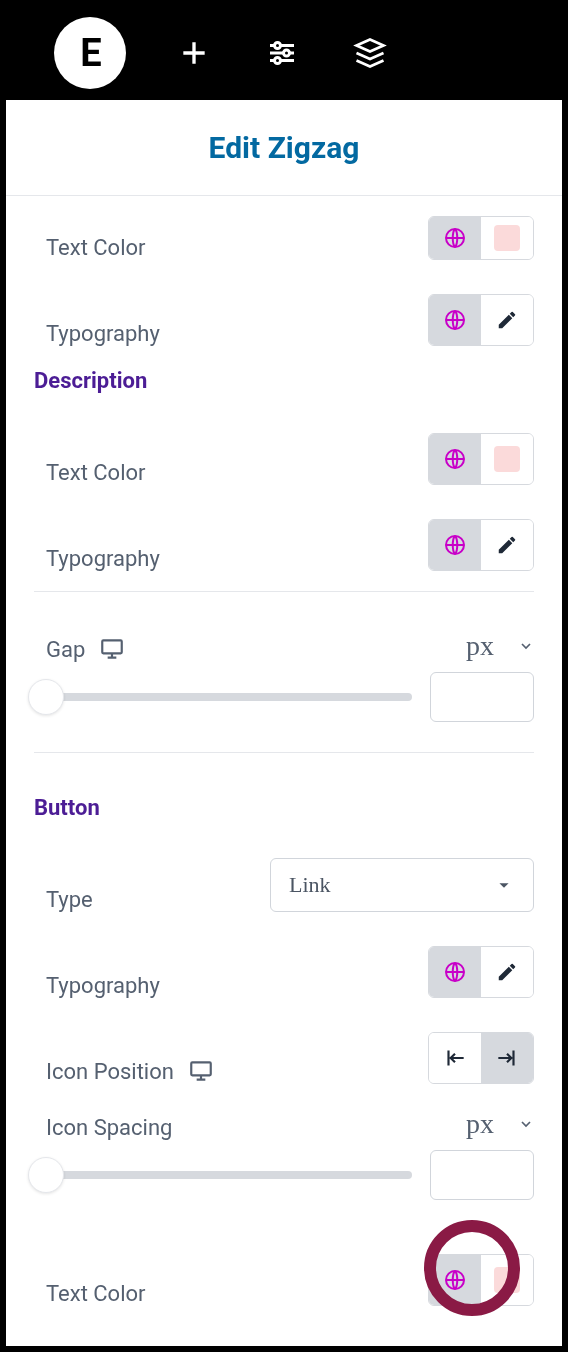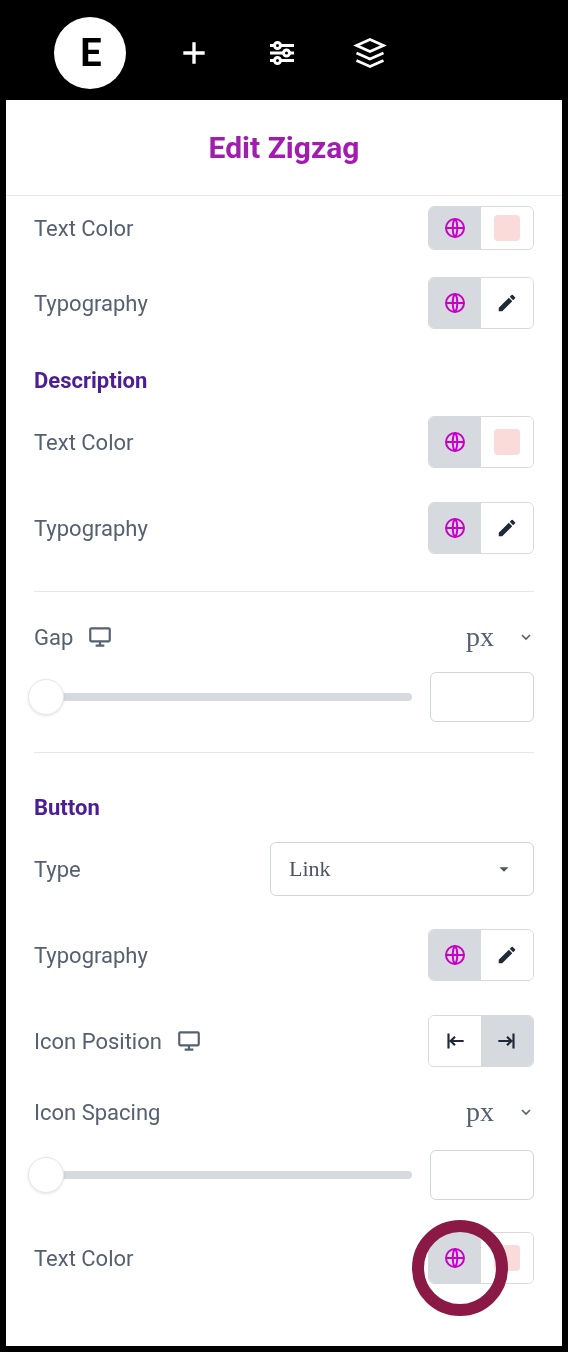--- a/index.html
+++ b/index.html
@@ -37,31 +37,32 @@
   letter-spacing: -2px;
 }
 .top-ico { color: #fff; display:flex; align-items:center; justify-content:center; width:40px; height:40px; }
 .title-row {
   height: 96px;
   display: flex;
   align-items: center;
   justify-content: center;
   font-size: 30px;
   font-weight: 700;
-  color: #a21caf;
+  color: #0369a1;
   border-bottom: 1px solid #e5e7eb;
 }
 .panel-body {
   padding: 0 28px;
 }
 .control-row {
   display: flex;
-  align-items: center;
+  align-items: flex-end;
   min-height: 86px;
   position: relative;
+  margin-left: 12px;
 }
 .control-row.first { min-height: 64px; padding-top:0; }
 .label {
   font-size: 22px;
   color: #556070;
   flex: 1;
 }
 .section-hdr {
   font-size: 22px;
   font-weight: 700;

